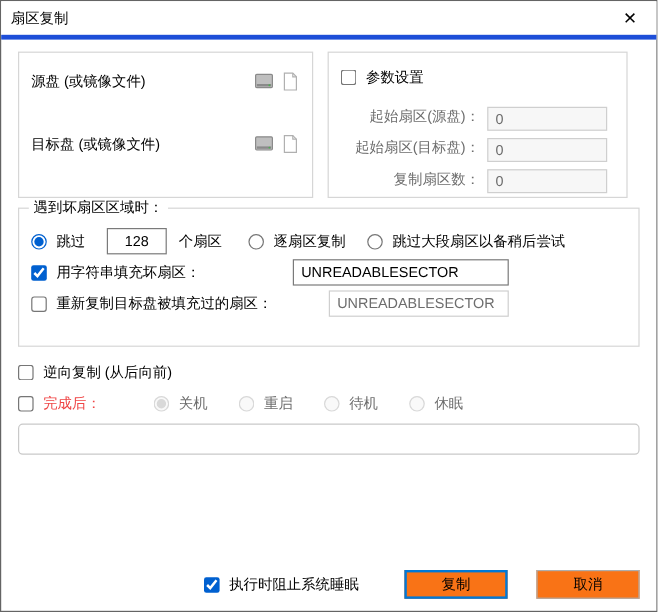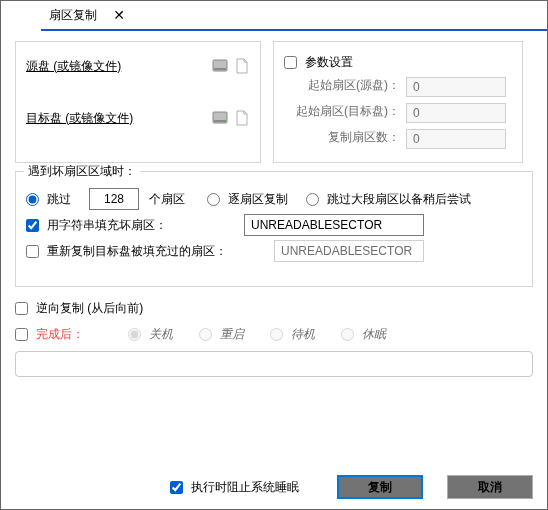--- a/index.html
+++ b/index.html
@@ -18,22 +18,22 @@
     box-sizing: border-box;
     display: flex;
     flex-direction: column;
   }
   
   .titlebar {
     height: 28px;
     background: #ffffff;
     display: flex;
     align-items: center;
-    border-bottom: 2px solid #1d4ed8;
-    margin-left: 40px;
+    justify-content: space-between;
+    border-bottom: 4px solid #1d4ed8;
   }
   .titlebar .title {
     padding-left: 8px;
     font-size: 12px;
   }
   .titlebar .close {
     width: 44px;
     height: 100%;
     display: flex;
     align-items: center;
@@ -65,21 +65,20 @@
     left: 8px;
     background: #ffffff;
     padding: 0 4px;
     font-size: 12px;
   }
 
   .gb-left {
     width: 246px;
     height: 122px;
     padding: 12px 10px 10px 10px;
-    text-decoration: underline;
   }
   .gb-right {
     width: 250px;
     height: 122px;
     padding: 12px 10px 10px 10px;
   }
 
   .disk-row {
     display: flex;
     align-items: center;
@@ -93,21 +92,21 @@
     width: 16px;
     height: 16px;
     display: inline-block;
   }
   .icon-disk svg, .icon-file svg { width: 16px; height: 16px; display:block; }
 
   .param-title-row {
     display: flex;
     align-items: flex-start;
     gap: 4px;
-    margin-bottom: 6px;
+    margin-bottom: 16px;
   }
   .param-line {
     display: flex;
     margin-bottom: 6px;
   }
   .param-line .plabel {
     width: 116px;
     text-align: right;
     color: #6d6d6d;
     padding-right: 6px;
@@ -175,21 +174,21 @@
   .single-row {
     display: flex;
     align-items: center;
     height: 26px;
     gap: 4px;
     margin-bottom: 0px;
   }
 
   .after-row .radio { margin-right: 22px; }
   .after-row .radio input { }
-  .after-row .radio span { color: #6d6d6d; font-style: italic; }
+  .after-row .radio span { color: #6d6d6d; }
   .after-row .radio input[disabled] { filter: grayscale(1) opacity(0.85); }
 
   .progress-box {
     margin-top: 4px;
     width: 100%;
     height: 26px;
     border: 1px solid #c9c9c9;
     border-radius: 4px;
     box-sizing: border-box;
     background: #ffffff;
@@ -200,27 +199,26 @@
     height: 44px;
     display: flex;
     align-items: center;
     padding: 0 14px 0 14px;
     box-sizing: border-box;
   }
   .footer .left { flex: 1 1 auto; display:flex; align-items:center;justify-content:flex-end; }
   .btn {
     width: 86px;
     height: 24px;
-    background: #737373;
+    background: #f97316;
     border: 1px solid #adadad;
     font-family: inherit;
     font-size: 12px;
     padding: 0;
     margin-left: 24px;
-    font-weight: bold;
   }
   .btn.primary {
     border: 2px solid #0078d7;
     height: 24px;
   }
 </style>
 </head>
 <body>
 
 <div class="window">

